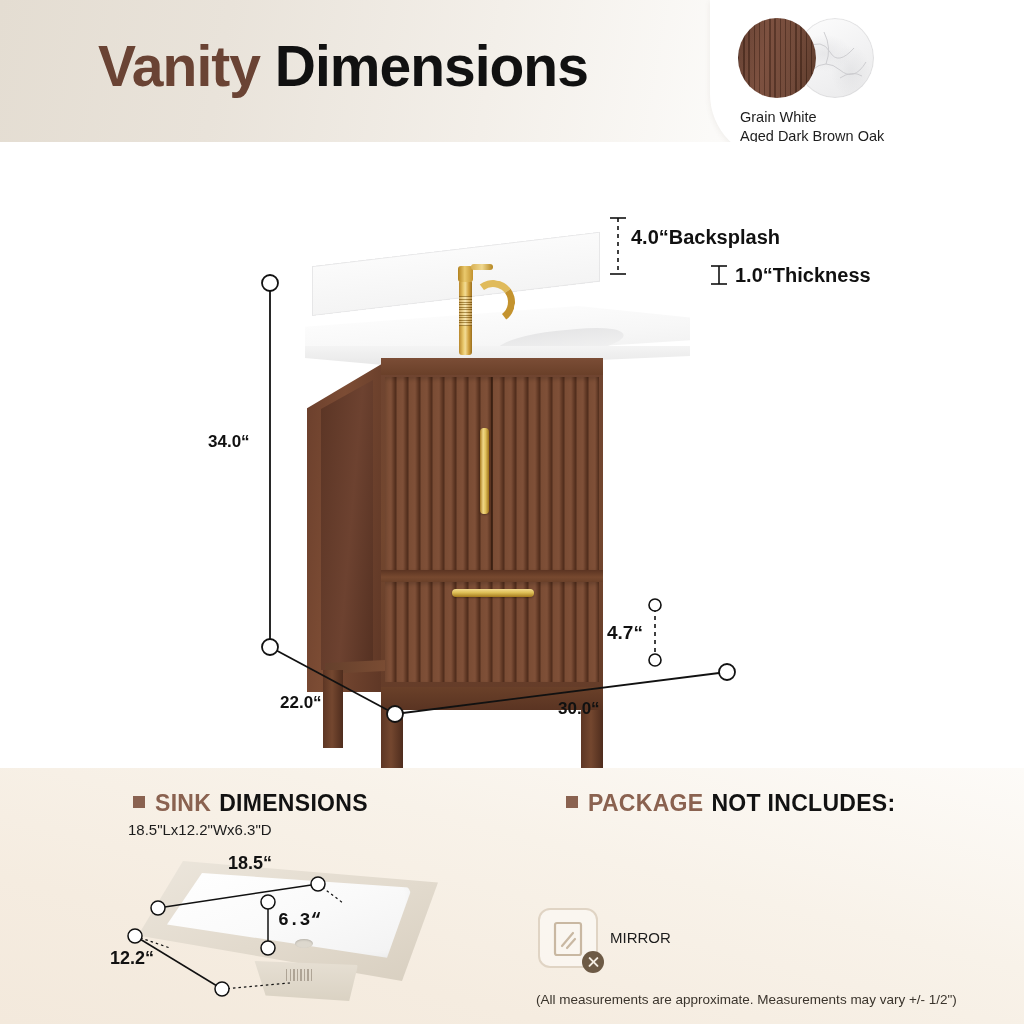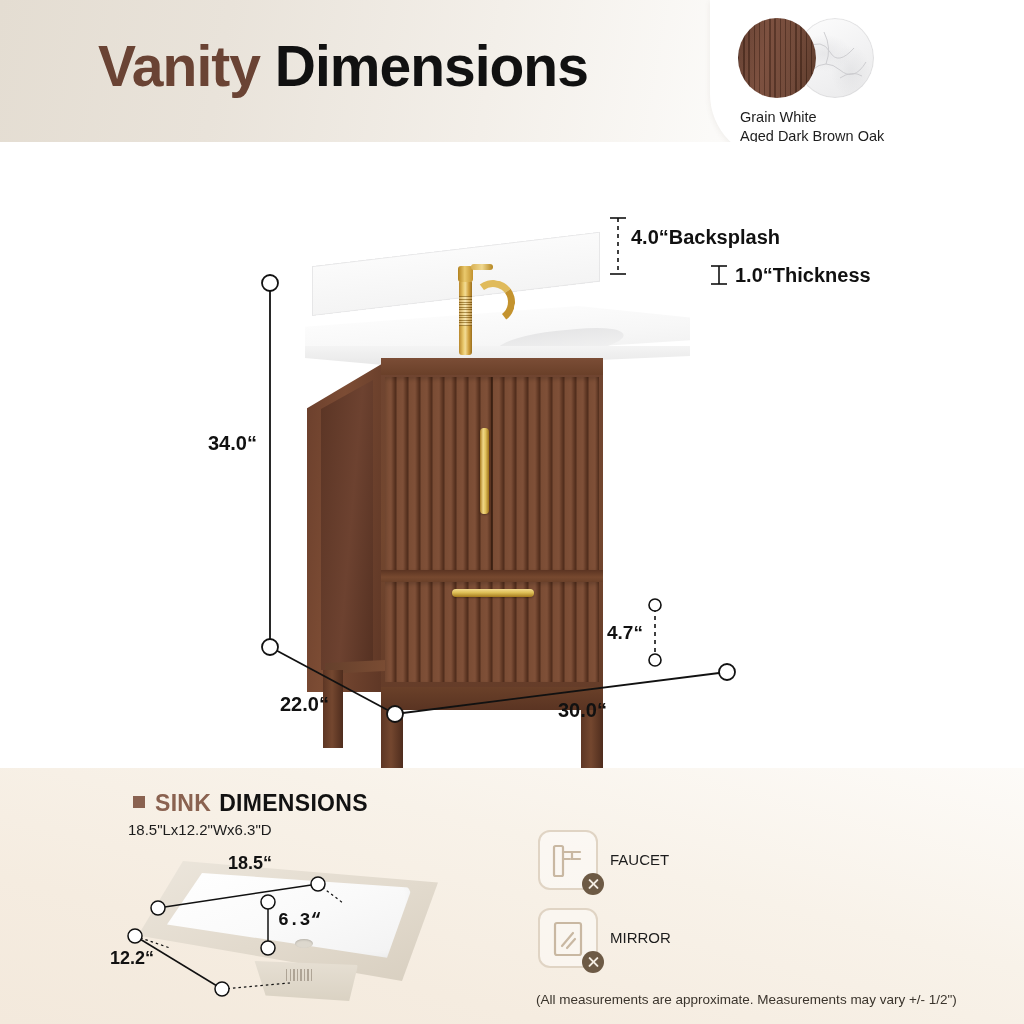--- a/index.html
+++ b/index.html
@@ -166,21 +166,21 @@
   .leg-rr{left:286px;top:448px;width:22px;height:72px;}
   .stretcher{
     position:absolute;left:30px;top:398px;width:60px;height:14px;
     background:linear-gradient(95deg,#65402c 0%,#7a4c33 100%);
     clip-path:polygon(0% 22%,100% 0%,100% 78%,0% 100%);
   }
 
   
   .dims{position:absolute;left:0;top:0;width:1024px;height:626px;pointer-events:none;}
   .dimtxt{
-    position:absolute;font-size:20px;font-weight:bold;color:#111;white-space:nowrap;
+    position:absolute;font-size:17px;font-weight:bold;color:#111;white-space:nowrap;
   }
   .dimtxt.sm{font-size:19px;}
   .dimtxt.lbl{font-weight:bold;font-size:20px;}
 
   
   .bottom{
     position:absolute;left:0;top:768px;width:1024px;height:256px;
     background:linear-gradient(195deg,#fdfbf8 0%,#f8f2e9 38%,#f5ece0 72%,#f3e9dc 100%);
   }
   .sec-head{position:absolute;font-size:0;white-space:nowrap;padding-left:28px;}
@@ -383,35 +383,24 @@
         <circle cx="222" cy="221" r="7"></circle>
         <circle cx="268" cy="134" r="7"></circle>
         <circle cx="268" cy="180" r="7"></circle>
       </g>
     </svg>
 
     <div class="sdim" style="left:228px;top:85px;">18.5“</div>
     <div class="sdim" style="left:110px;top:180px;">12.2“</div>
     <div class="sdim" style="left:278px;top:142px;font-family:Liberation Mono, monospace;">6.3“</div>
 
-
-    <div class="pkg" style="left:538px;top:62px;width:140px;height:64px;">
-      <div class="icbox" style="left:0;top:0;">
-        <svg class="icsvg" width="56" height="56" viewBox="0 0 56 56">
-          <g stroke="#c9b8a2" stroke-width="2.2" fill="none" stroke-linecap="round">
-            <rect x="14" y="14" width="9" height="30" rx="1.5"></rect>
-            <path d="M23 20 H40"></path>
-            <path d="M32 20 V27 H40"></path>
-            <path d="M23 27 H30"></path>
-          </g>
-        </svg>
-      </div>
-      <div class="xbadge" style="left:44px;top:43px;"></div>
-      <div class="pkgtxt" style="left:72px;top:20px;">FAUCET</div>
-    </div>
+    <div class="sec-head" style="left:538px;top:22px;">
+      <span class="bullet"></span><span class="sec-a">PACKAGE</span><span class="sec-b" style="margin-left:8px;">NOT INCLUDES:</span>
+    </div>
+
 
 
     <div class="pkg" style="left:538px;top:140px;width:160px;height:64px;">
       <div class="icbox" style="left:0;top:0;">
         <svg class="icsvg" width="56" height="56" viewBox="0 0 56 56">
           <g stroke="#c9b8a2" stroke-width="2.2" fill="none" stroke-linecap="round">
             <rect x="15" y="13" width="26" height="32" rx="2"></rect>
             <path d="M22 36 L33 23"></path>
             <path d="M27 38 L35 29"></path>
           </g>

